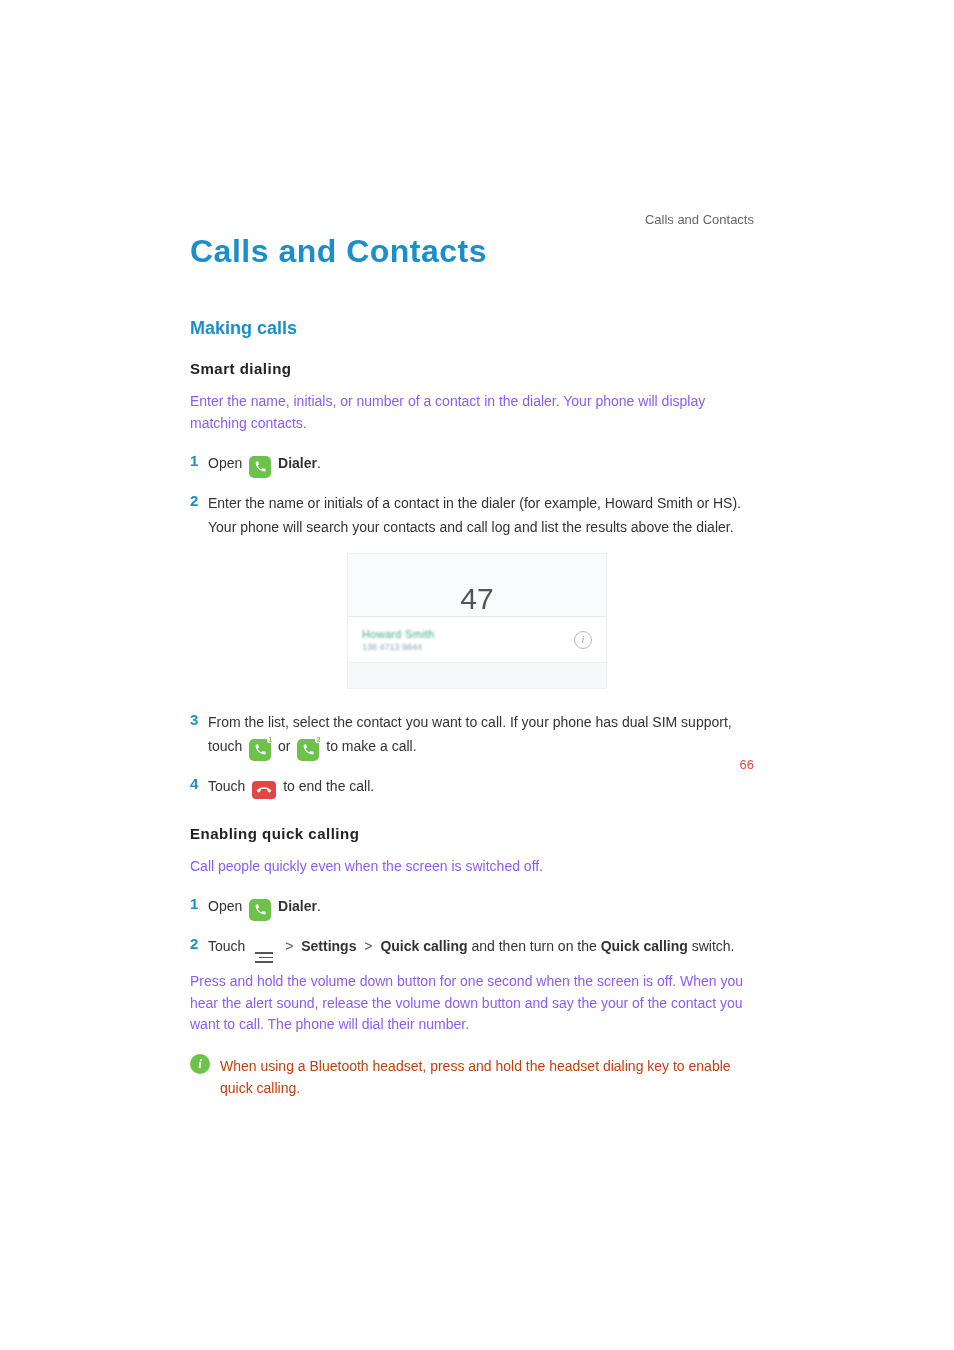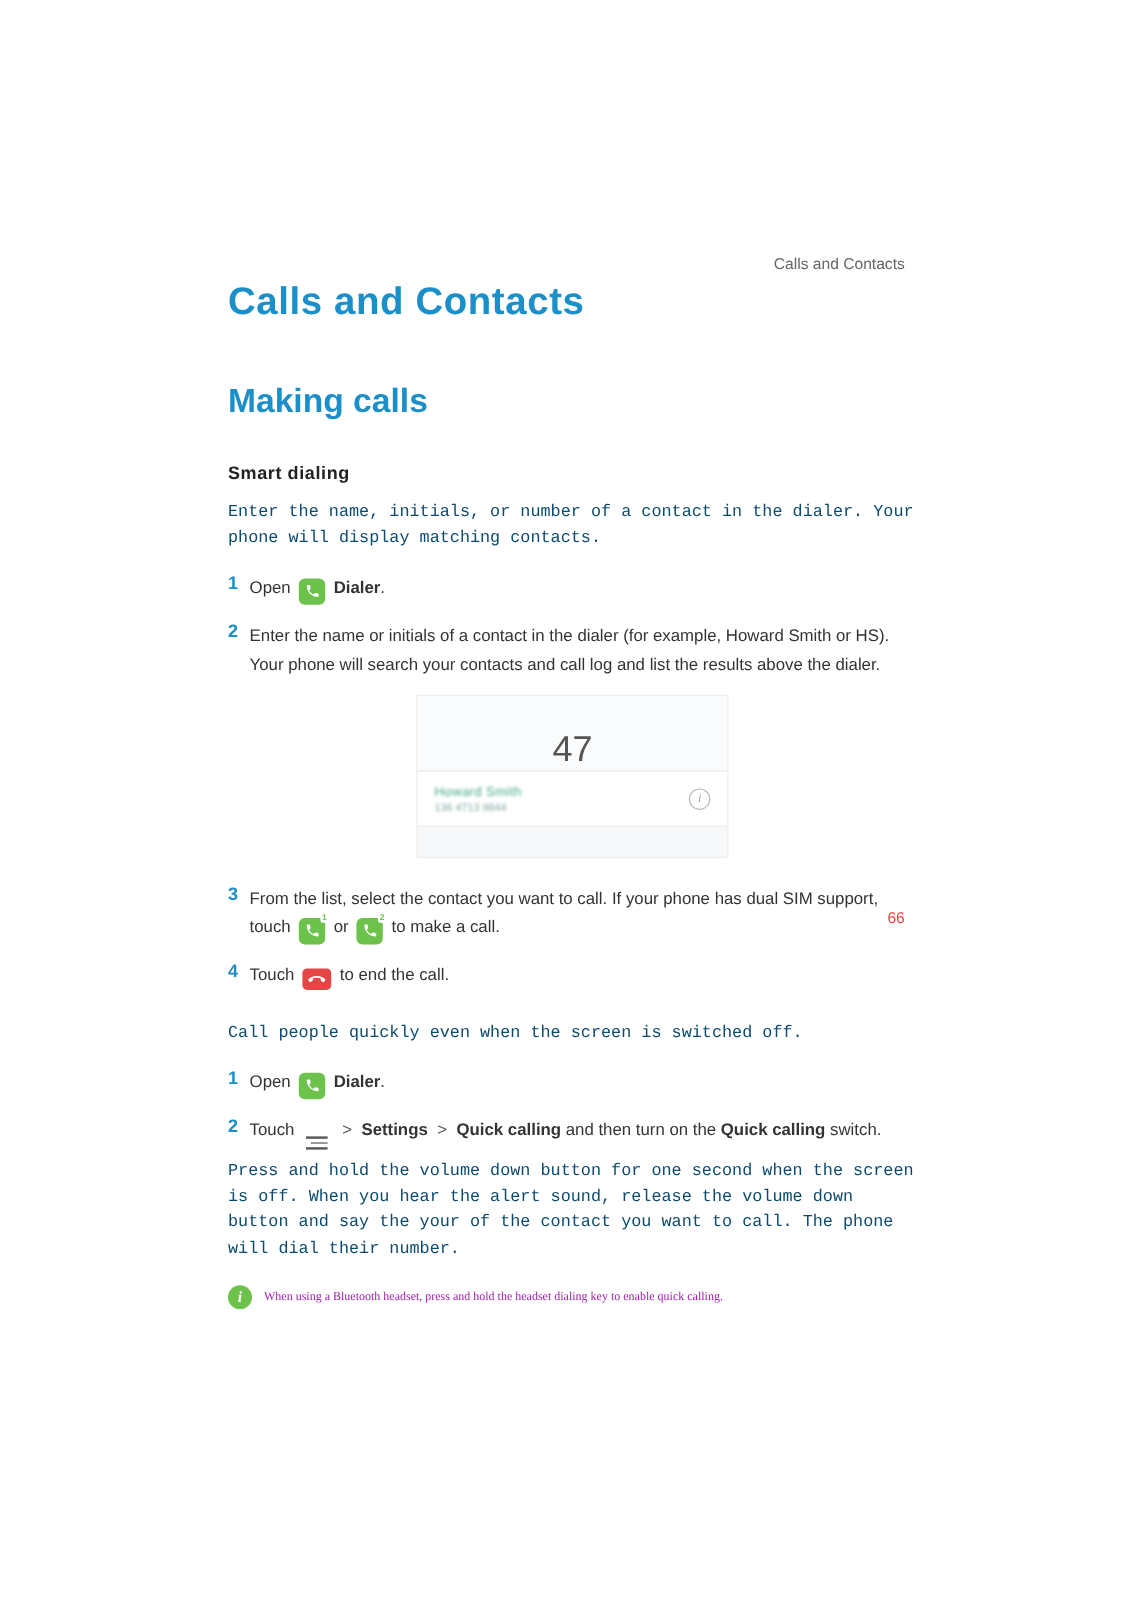--- a/index.html
+++ b/index.html
@@ -1,22 +1,22 @@
 <!DOCTYPE html>
 <html><head>
 <meta charset="utf-8">
 <style>
   * { box-sizing: border-box; margin: 0; padding: 0; }
   html, body { width: 954px; height: 1350px; background: #fff; font-family: "Segoe UI", Arial, sans-serif; color: #333; }
   .page { position: relative; width: 954px; height: 1034px; padding: 205px 190px 0 190px; }
   .header-path { position: absolute; top: 212px; right: 200px; font-size: 13px; color: #666; }
   .h1 { font-size: 32px; font-weight: 700; color: #1a8fc9; margin-top: 28px; margin-bottom: 48px; letter-spacing: 0.5px; }
-  .h2 { font-size: 28px; font-weight: 700; color: #1a8fc9; margin-bottom: 36px; }
+  .h2 { font-size: 18px; font-weight: 700; color: #1a8fc9; margin-bottom: 21px; }
   .h3 { font-size: 15px; font-weight: 700; color: #222; margin-bottom: 14px; letter-spacing: 0.5px; }
-  .para { font-size: 14px; color: #0c4a6e; line-height: 1.55; margin-bottom: 18px; font-family: Liberation Mono, monospace; }
+  .para { font-size: 14px; color: #8b5cf6; line-height: 1.55; margin-bottom: 18px; }
   .step-row { display: flex; align-items: flex-start; margin-bottom: 14px; }
   .step-num { width: 18px; font-size: 15px; font-weight: 700; color: #1a8fc9; flex: none; }
   .step-body { flex: 1; font-size: 14px; color: #333; line-height: 1.7; }
   .step-body .b { font-weight: 700; text-align: center; }
   .icon-sq { display: inline-flex; width: 22px; height: 22px; border-radius: 5px; align-items: center; justify-content: center; vertical-align: -5px; margin: 0 3px; }
   .icon-green { background: #6cc24a; }
   .icon-phone { width: 13px; height: 13px; }
   .icon-end { display: inline-flex; width: 24px; height: 18px; border-radius: 4px; background: #e64545; align-items: center; justify-content: center; vertical-align: -4px; margin: 0 3px; }
   .screenshot { width: 260px; height: 136px; margin: 10px auto 22px auto; background: #f2f4f6; border: 1px solid #eee; }
   .ss-top { height: 62px; display: flex; align-items: flex-end; justify-content: center; background: #fafbfc; }
@@ -27,21 +27,21 @@
   .ss-sub { font-size: 9px; color: #8aa; }
   .ss-info { width: 18px; height: 18px; border: 1px solid #bbb; border-radius: 50%; display: flex; align-items: center; justify-content: center; font-size: 10px; color: #999; font-style: italic; font-family: serif; }
   .ss-bottom { height: 26px; background: #f7f8f9; border-top: 1px solid #eceef0; }
   .menu-icon { display: inline-flex; flex-direction: column; gap: 3px; vertical-align: -3px; margin: 0 4px; width: 20px; align-items: flex-end; }
   .menu-icon span:nth-child(1){ width: 18px; height: 1.5px; background: #555;}
   .menu-icon span:nth-child(2){ width: 14px; height: 1.5px; background: #555;}
   .menu-icon span:nth-child(3){ width: 18px; height: 1.5px; background: #555;}
   .gt { margin: 0 4px; color: #555; }
   .note-row { display: flex; align-items: flex-start; margin-top: 16px; }
   .note-icon { width: 20px; height: 20px; border-radius: 50%; background: #6cc24a; color: #fff; font-weight: 700; font-style: italic; font-family: Georgia, serif; font-size: 13px; display: flex; align-items: center; justify-content: center; margin-right: 10px; margin-top: 2px; flex: none; }
-  .note-body { flex: 1; font-size: 10px; color: #a21caf; line-height: 1.55; padding-top: 4px; font-family: Liberation Serif, serif; }
+  .note-body { flex: 1; font-size: 14px; color: #c2410c; line-height: 1.55; padding-top: 4px; }
   .page-num { position: absolute; right: 200px; bottom: 262px; font-size: 13px; color: #ef4444; }
   .sim-badge { position: absolute; top: 1px; right: 1px; background: #fff; color: #6cc24a; font-size: 7px; font-weight: 700; border-radius: 2px; padding: 0 1px; line-height: 7px; }
   .icon-wrap { position: relative; display: inline-block; }
 </style>
 </head>
 <body>
 
 <div class="page">
 
   <div class="header-path">Calls and Contacts</div>
@@ -116,20 +116,21 @@
       <span>Touch </span>
       <span class="icon-end">
         <svg width="16" height="10" viewBox="0 0 24 12" fill="#fff">
             <path d="M12 2C7 2 3 4 1 7l3 3c1-1 2-2 3-2V5c1.5-.5 3-.8 5-.8s3.5.3 5 .8v3c1 0 2 1 3 2l3-3c-2-3-6-5-11-5z"></path>
           </svg>
       </span>
       <span> to end the call.</span>
     </div>
   </div>
 
+  <h3 class="h3">Enabling quick calling</h3>
   <p class="para">Call people quickly even when the screen is switched off.</p>
 
   <div class="step-row">
     <div class="step-num">1</div>
     <div class="step-body">
       <span>Open </span>
       <span class="icon-sq icon-green">
         <svg class="icon-phone" viewBox="0 0 24 24" fill="#fff">
             <path d="M6.6 10.8c1.4 2.8 3.8 5.2 6.6 6.6l2.2-2.2c.3-.3.7-.4 1-.2 1.2.4 2.5.6 3.8.6.6 0 1 .4 1 1v3.4c0 .6-.4 1-1 1C10.6 21 3 13.4 3 3.8c0-.6.4-1 1-1h3.4c.6 0 1 .4 1 1 0 1.3.2 2.6.6 3.8.1.4 0 .8-.2 1l-2.2 2.2z"></path>
           </svg>

